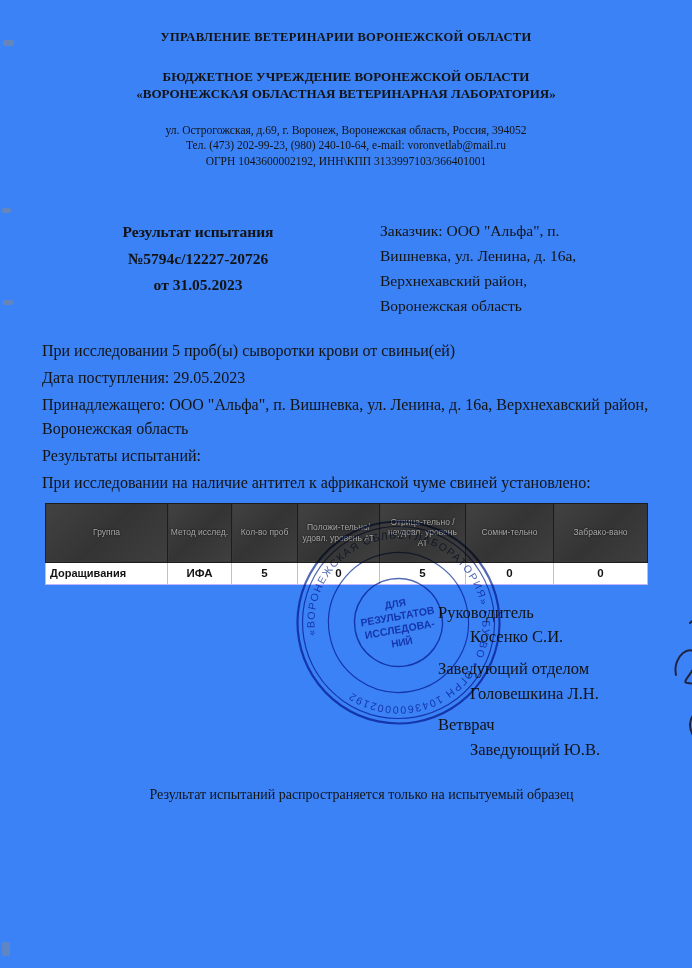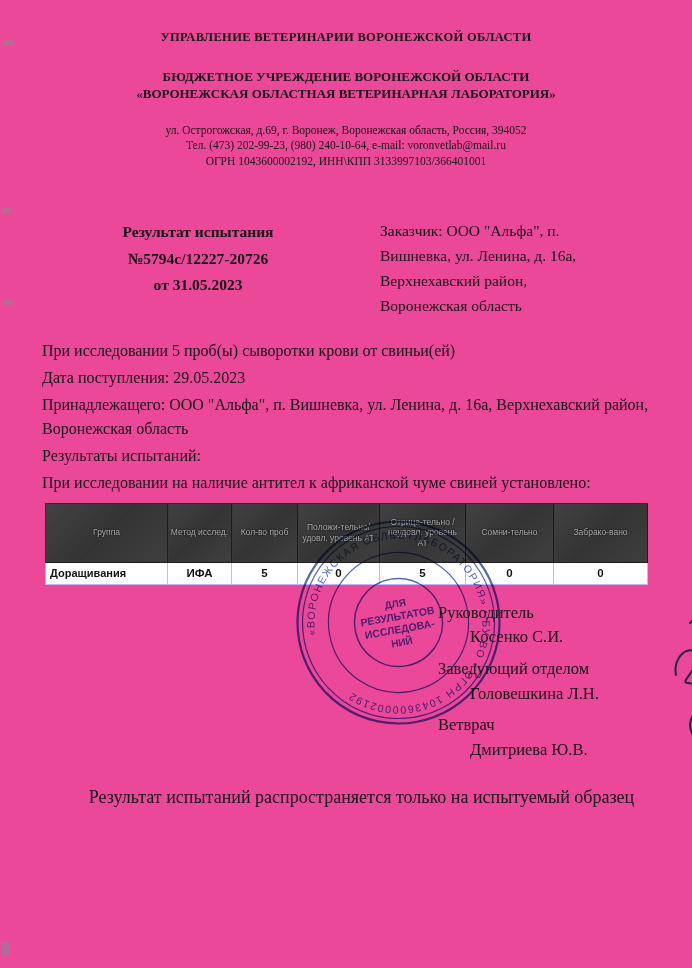--- a/index.html
+++ b/index.html
@@ -1,20 +1,20 @@
 <!DOCTYPE html>
 <html><head>
 <meta charset="utf-8">
 <style>
   html,body { margin:0; padding:0; background:#e8e8e8; }
   .page {
     position:relative;
     width:692px; height:968px;
     margin:0 auto;
-    background:#ec4899;
+    background:#3b82f6;
     font-family:"Liberation Serif", serif;
     color:#131313;
     overflow:hidden;
     box-shadow:0 0 6px rgba(0,0,0,.25);
   }
   .hdr-top    { margin-top:30px; text-align:center; font-weight:bold; font-size:12.5px; letter-spacing:.3px; }
   .hdr-org    { margin-top:24px; text-align:center; font-weight:bold; font-size:13px; line-height:1.3; padding:0 70px; }
   .hdr-addr   { margin-top:20px; text-align:center; font-size:11.5px; line-height:1.35; }
   .two-col    { display:flex; margin-top:50px; padding:0 76px 0 62px; }
   .result-col { width:272px; text-align:center; font-weight:bold; font-size:15.5px; line-height:1.7; }
@@ -38,21 +38,21 @@
   table.results td.first { text-align:left; font-size:11px; }
 
   .sign-block { margin:18px 42px 0 42px; }
   .sign-row   { display:flex; align-items:flex-end; height:46px; margin-bottom:10px; position:relative;flex-direction:column; }
   .sign-role  { width:212px; font-size:16.5px; padding-bottom:4px; }
   .sign-mid   { flex:1; position:relative; height:100%; }
   .sign-mid.lined { border-bottom:1.5px solid #4a4a4a; }
   .sign-name  { width:180px; font-size:16.5px; padding:0 0 4px 10px; }
   .sig-svg    { position:absolute; bottom:-4px; }
 
-  .footer-note { margin-top:26px; text-align:center; font-size:18px;padding-left:31px; }
+  .footer-note { margin-top:26px; text-align:center; font-size:14px;padding-left:31px; }
 
   .stamp {
     position:absolute; left:291px; top:515px; width:215px; height:215px;
     transform:rotate(-10deg); opacity:.88; mix-blend-mode:multiply; z-index:6;
     pointer-events:none;
   }
   .speck { position:absolute; background:#8a8a8a; opacity:.55; border-radius:2px; }
 </style>
 </head>
 <body>
@@ -150,21 +150,21 @@
       <div class="sign-name">Головешкина Л.Н.</div>
     </div>
 
     <div class="sign-row">
       <div class="sign-role">Ветврач</div>
       <div class="sign-mid lined">
         <svg class="sig-svg" style="left:26px;" width="130" height="44" viewBox="0 0 130 44">
           <path d="M18,38 C6,20 24,4 34,12 C44,20 30,40 20,32 M34,12 C42,28 56,36 76,27 C86,22 96,30 110,25" fill="none" stroke="#23233f" stroke-width="2" stroke-linecap="round"></path>
         </svg>
       </div>
-      <div class="sign-name">Дмитриева Ю.В.</div>
+      <div class="sign-name">Заведующий Ю.В.</div>
     </div>
 
   </div>
 
   <div class="footer-note">Результат испытаний распространяется только на испытуемый образец</div>
 
   <svg class="stamp" viewBox="0 0 215 215">
     <g stroke="#3a55a8" fill="none">
       <circle cx="107.5" cy="107.5" r="101" stroke-width="2.2"></circle>
       <circle cx="107.5" cy="107.5" r="96" stroke-width="1.2"></circle>

